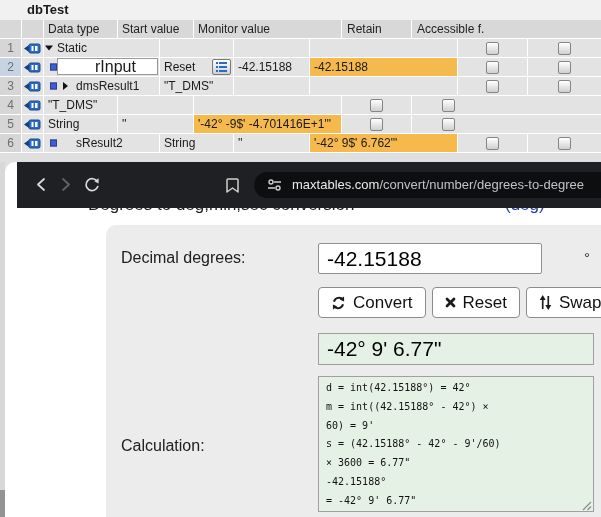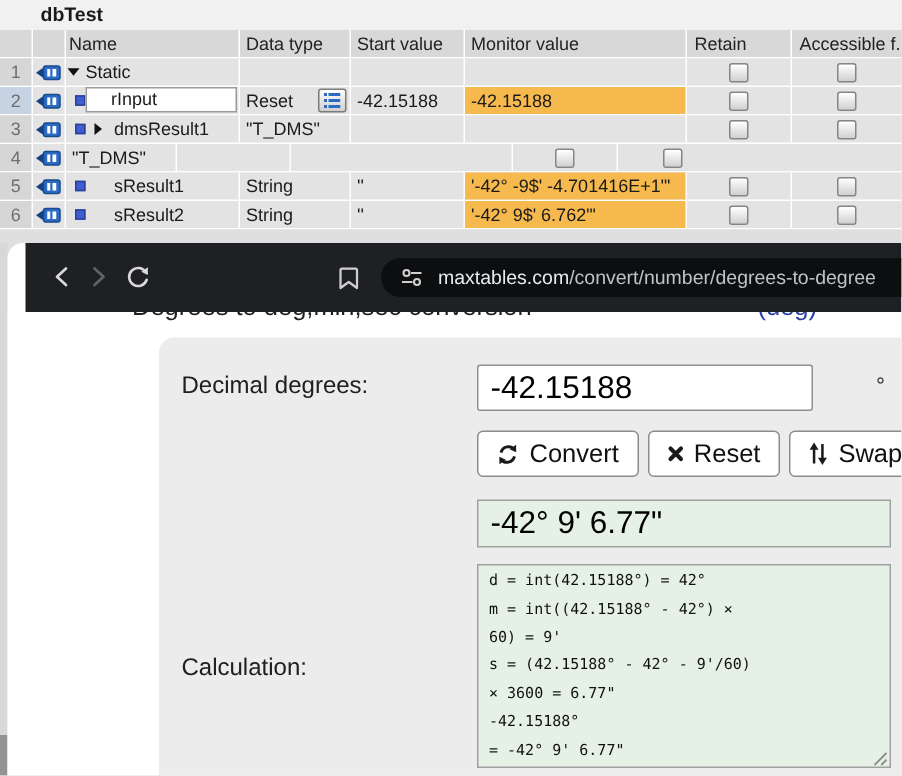--- a/index.html
+++ b/index.html
@@ -26,21 +26,21 @@
   .c-mon  { width:148px; padding-left:4px; }
   .c-ret  { width:70px; justify-content:center; }
   .c-acc  { width:73px; border-right:none; justify-content:center; }
   .hdr .cell { background:#d8d8d8; font-size:12px; color:#222; }
   .hdr .c-name { padding-left:2px; }
   .orange { background:#f5b94e; }
   .tri-down { width:0; height:0; border-left:4px solid transparent; border-right:4px solid transparent; border-top:5px solid #111; display:inline-block; }
   .tri-right{ width:0; height:0; border-top:4px solid transparent; border-bottom:4px solid transparent; border-left:5px solid #111; display:inline-block; }
   .bullet { width:7px; height:7px; background:#3f5fd0; border:1px solid #2b3f99; display:inline-block; }
   .abs { position:absolute; top:50%; transform:translateY(-50%); }
-  .edit-box { position:absolute; left:13px; top:0; width:101px; height:17px; background:#fff; border:1px solid #9a9a9a; line-height:15px; padding-left:16px; font-size:12px; }
+  .edit-box { position:absolute; left:13px; top:0; width:101px; height:17px; background:#fff; border:1px solid #9a9a9a; line-height:15px; padding-left:16px; font-size:16px;text-align:center; }
   .checkbox { width:13px; height:13px; border:1px solid #858585; border-radius:2px; background:linear-gradient(#ffffff,#d0d0d0); box-shadow:inset 0 1px 0 #fff; }
   .type-btn { width:19px; height:16px; margin-left:auto; margin-right:2px; border:1px solid #7a7a7a; border-radius:2px; background:linear-gradient(#fefefe,#cfcfcf); display:flex; align-items:center; justify-content:center; }
   .tia-footer { position:absolute; top:153px; left:0; width:601px; height:9px; background:#dfdfdf; }
 
   
   .behind { position:absolute; top:153px; left:0; width:601px; height:364px; background:#dfdfdf; }
   .left-strip { position:absolute; left:0; top:162px; width:5px; height:355px; background:#d8d8d8; }
   .left-strip .dark { position:absolute; left:0; top:328px; width:5px; height:27px; background:#939393; }
 
   
@@ -71,21 +71,20 @@
 <body>
 
 <div class="tia">
   <div class="tia-title">dbTest</div>
 
   <div class="tia-table">
 
     <div class="trow hdr">
       <div class="cell c-num"></div>
       <div class="cell c-icon"></div>
-      <div class="cell c-name">Name</div>
       <div class="cell c-type">Data type</div>
       <div class="cell c-start">Start value</div>
       <div class="cell c-mon">Monitor value</div>
       <div class="cell c-ret" style="justify-content:flex-start;padding-left:5px;">Retain</div>
       <div class="cell c-acc" style="justify-content:flex-start;padding-left:5px;">Accessible f..</div>
     </div>
 
     <div class="trow">
       <div class="cell c-num">1</div>
       <div class="cell c-icon">
@@ -197,24 +196,20 @@
 
     <div class="trow">
       <div class="cell c-num">5</div>
       <div class="cell c-icon">
         <svg width="17" height="11" viewBox="0 0 17 11">
             <polygon points="0,5.5 5,2 5,9" fill="#15407e"></polygon>
             <rect x="5" y="1" width="11" height="9" rx="1.5" fill="#2b6bc4" stroke="#1a4a8f"></rect>
             <rect x="7.5" y="3" width="2" height="5" fill="#fff"></rect>
             <rect x="11" y="3" width="2.5" height="5" fill="#fff"></rect>
           </svg>
-      </div>
-      <div class="cell c-name">
-        <span class="bullet abs" style="left:6px"></span>
-        <span class="abs" style="left:32px">sResult1</span>
       </div>
       <div class="cell c-type">String</div>
       <div class="cell c-start">''</div>
       <div class="cell c-mon orange">'-42° -9$' -4.701416E+1"'</div>
       <div class="cell c-ret">
           <span class="checkbox"></span>
         </div>
       <div class="cell c-acc">
           <span class="checkbox"></span>
         </div>

